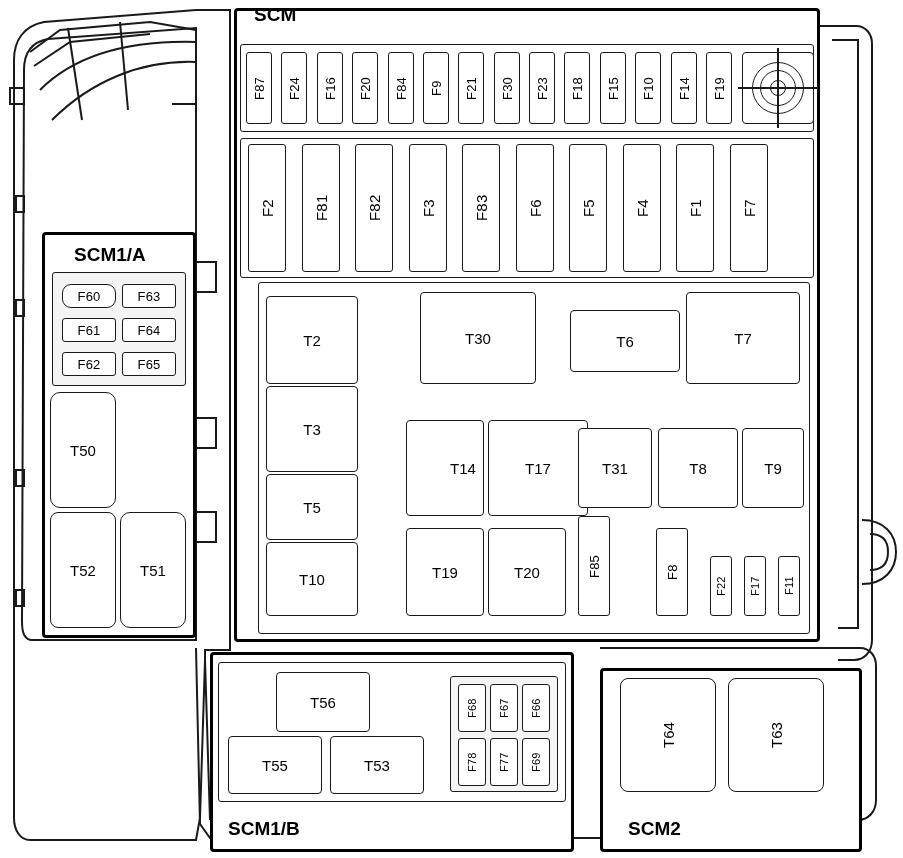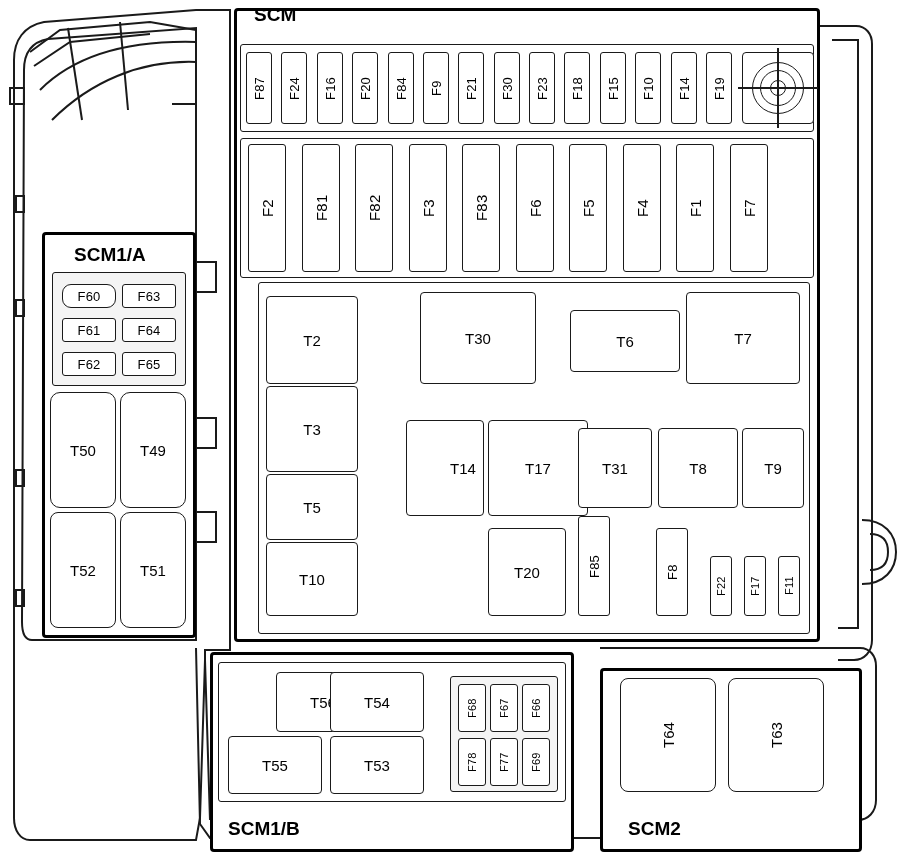--- a/index.html
+++ b/index.html
@@ -121,20 +121,21 @@
   <div class="relay abs" style="left:420px;top:292px;width:116px;height:92px;">T30</div>
   <div class="relay abs" style="left:570px;top:310px;width:110px;height:62px;">T6</div>
   <div class="relay abs" style="left:686px;top:292px;width:114px;height:92px;">T7</div>
 
   <div class="relay abs" style="left:406px;top:420px;width:78px;height:96px;padding-left:36px;">T14</div>
   <div class="relay abs" style="left:488px;top:420px;width:100px;height:96px;">T17</div>
   <div class="relay abs" style="left:578px;top:428px;width:74px;height:80px;">T31</div>
   <div class="relay abs" style="left:658px;top:428px;width:80px;height:80px;">T8</div>
   <div class="relay abs" style="left:742px;top:428px;width:62px;height:80px;">T9</div>
 
+  <div class="relay abs" style="left:406px;top:528px;width:78px;height:88px;">T19</div>
   <div class="relay abs" style="left:488px;top:528px;width:78px;height:88px;">T20</div>
 
   <div class="cell vert abs" style="left:578px;top:516px;width:32px;height:100px;">F85</div>
   <div class="cell vert abs" style="left:656px;top:528px;width:32px;height:88px;">F8</div>
 
   <div class="cell vert small abs" style="left:710px;top:556px;width:22px;height:60px;">F22</div>
   <div class="cell vert small abs" style="left:744px;top:556px;width:22px;height:60px;">F17</div>
   <div class="cell vert small abs" style="left:778px;top:556px;width:22px;height:60px;">F11</div>
 
   <div class="panel abs" style="left:42px;top:232px;width:154px;height:406px;"></div>
@@ -142,31 +143,29 @@
 
   <div class="inner-box abs sub-shade" style="left:52px;top:272px;width:134px;height:114px;"></div>
   <div class="cell abs" style="left:62px;top:284px;width:54px;height:24px;border-radius:9px;">F60</div>
   <div class="cell abs" style="left:122px;top:284px;width:54px;height:24px;">F63</div>
   <div class="cell abs" style="left:62px;top:318px;width:54px;height:24px;">F61</div>
   <div class="cell abs" style="left:122px;top:318px;width:54px;height:24px;">F64</div>
   <div class="cell abs" style="left:62px;top:352px;width:54px;height:24px;">F62</div>
   <div class="cell abs" style="left:122px;top:352px;width:54px;height:24px;">F65</div>
 
   <div class="relay abs" style="left:50px;top:392px;width:66px;height:116px;border-radius:10px;">T50</div>
-  <div class="relay abs" style="left:120px;top:392px;width:66px;height:116px;border-radius:10px;">T49</div>
   <div class="relay abs" style="left:50px;top:512px;width:66px;height:116px;border-radius:8px;">T52</div>
   <div class="relay abs" style="left:120px;top:512px;width:66px;height:116px;border-radius:10px;">T51</div>
 
   <div class="panel abs" style="left:210px;top:652px;width:364px;height:200px;"></div>
   <div class="panel-title" style="left:228px;top:818px;">SCM1/B</div>
 
   <div class="inner-box abs" style="left:218px;top:662px;width:348px;height:140px;"></div>
 
   <div class="relay abs" style="left:228px;top:672px;width:94px;height:60px;margin-left:48px;">T56</div>
-  <div class="relay abs" style="left:330px;top:672px;width:94px;height:60px;">T54</div>
   <div class="relay abs" style="left:228px;top:736px;width:94px;height:58px;">T55</div>
   <div class="relay abs" style="left:330px;top:736px;width:94px;height:58px;">T53</div>
 
   <div class="inner-box abs sub-shade" style="left:450px;top:676px;width:108px;height:116px;"></div>
   <div class="cell vert small abs" style="left:458px;top:684px;width:28px;height:48px;">F68</div>
   <div class="cell vert small abs" style="left:490px;top:684px;width:28px;height:48px;">F67</div>
   <div class="cell vert small abs" style="left:522px;top:684px;width:28px;height:48px;">F66</div>
   <div class="cell vert small abs" style="left:458px;top:738px;width:28px;height:48px;">F78</div>
   <div class="cell vert small abs" style="left:490px;top:738px;width:28px;height:48px;">F77</div>
   <div class="cell vert small abs" style="left:522px;top:738px;width:28px;height:48px;">F69</div>

